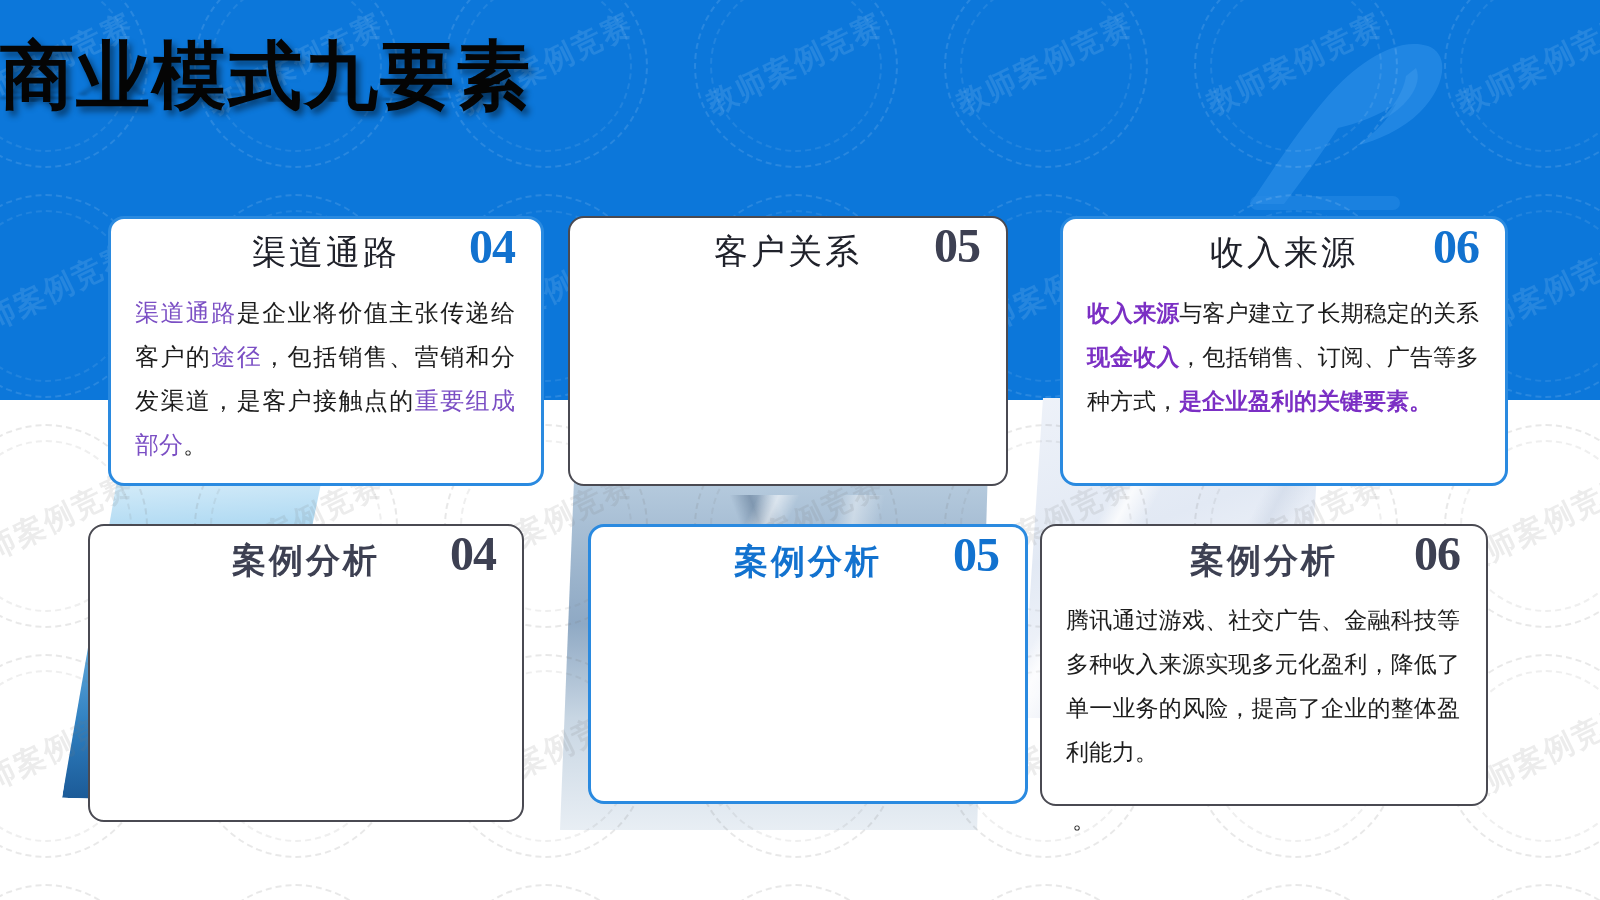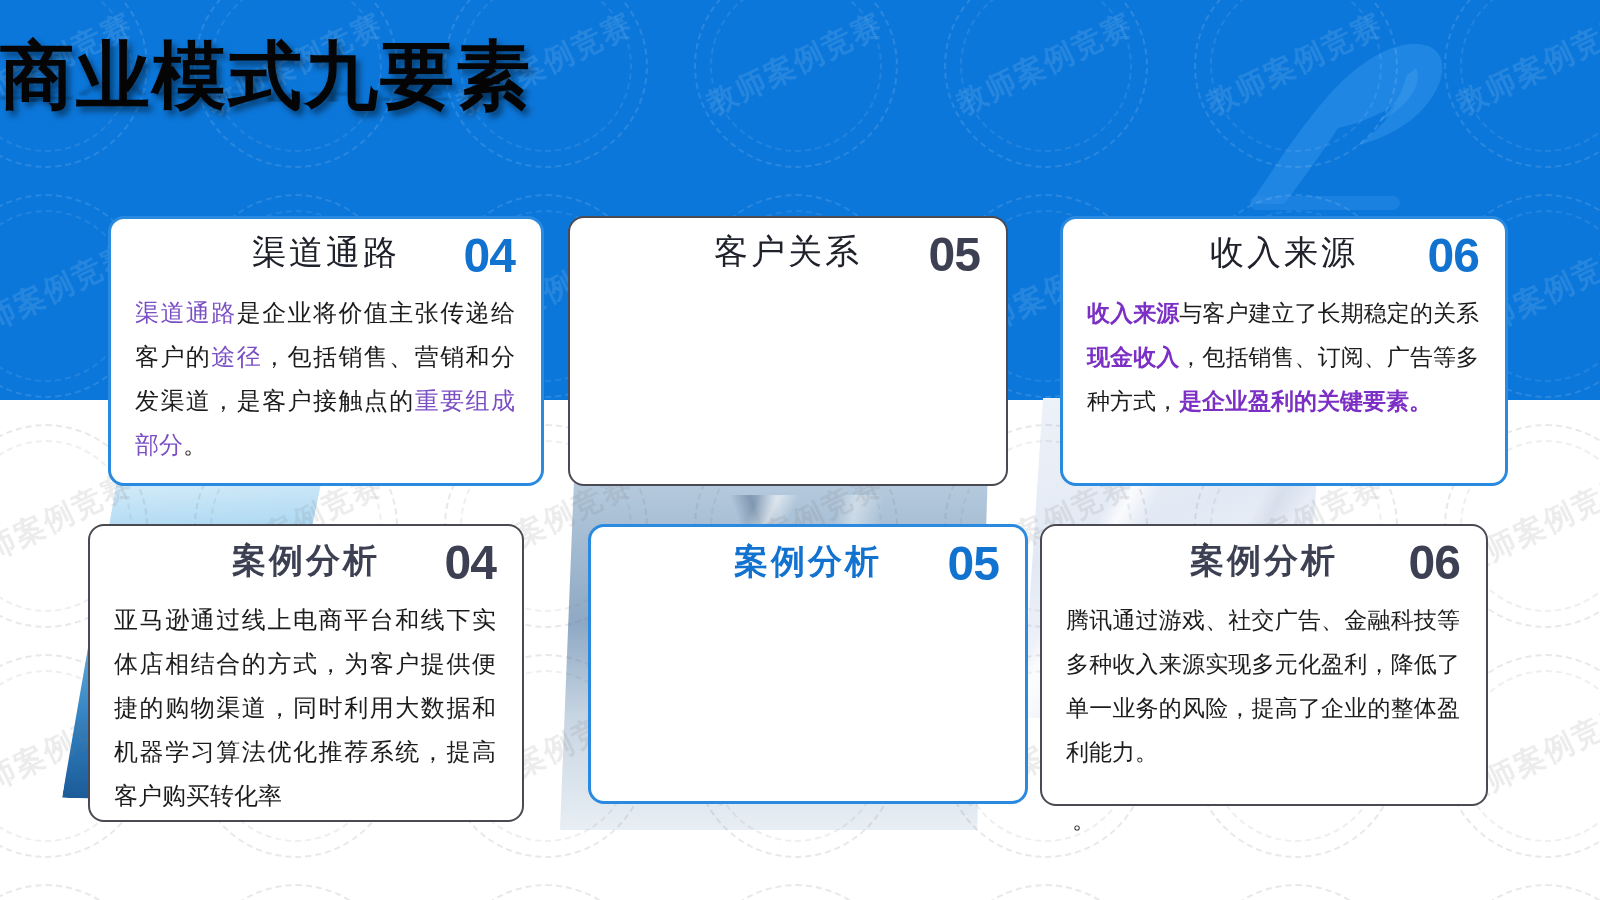--- a/index.html
+++ b/index.html
@@ -116,22 +116,22 @@
   }
   .card-title{
     position:absolute;left:0;right:0;top:14px;text-align:center;
     font-size:34px;line-height:40px;letter-spacing:3px;
   }
   .card-title.serif{font-family:"Liberation Serif","DejaVu Serif",serif;color:#20222b;font-weight:400;}
   .card-title.sans-bold{font-family:"DejaVu Sans","Liberation Sans",sans-serif;font-weight:700;color:#3d4052;}
   .card-title.sans-bold.blue{color:#1272cf;}
 
   .card-num{
-    position:absolute;right:26px;top:9px;
-    font-family:Liberation Sans, sans-serif;
+    position:absolute;right:26px;top:0;
+    font-family:Liberation Serif, serif;
     font-weight:700;font-size:48px;line-height:56px;letter-spacing:-1px;
   }
   .num-blue{color:#1272cf;}
   .num-dark{color:#3d4052;}
 
   .card-body{
     padding:0 26px 0 24px;
     font-size:24px;line-height:44px;color:#1c1c1c;text-align:justify;
     text-justify:inter-ideograph;
   }
@@ -364,21 +364,20 @@
       <div class="card-num num-blue">06</div>
     </div>
     <div class="card-body sans"><span class="hl-b">收入来源</span><span>与客户建立了长期稳定的关系</span><span class="hl-b">现金收入</span><span>，包括销售、订阅、广告等多种方式，</span><span class="hl-b">是企业盈利的关键要素。</span></div>
   </div>
 
   <div class="card b-dark" id="card4">
     <div class="card-head">
       <div class="card-title sans-bold">案例分析</div>
       <div class="card-num num-dark">04</div>
     </div>
-    <div class="card-body serif"><span>亚马逊通过线上电商平台和线下实体店相结合的方式，为客户提供便捷的购物渠道，同时利用大数据和机器学习算法优化推荐系统，提高客户购买转化率</span></div>
   </div>
 
   <div class="card b-blue" id="card5">
     <div class="card-head">
       <div class="card-title sans-bold blue">案例分析</div>
       <div class="card-num num-blue">05</div>
     </div>
   </div>
 
   <div class="card b-dark" id="card6">

